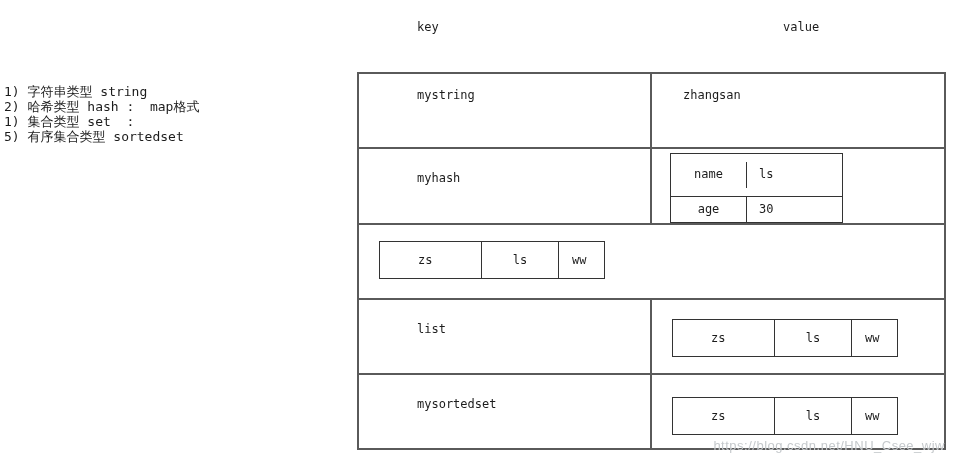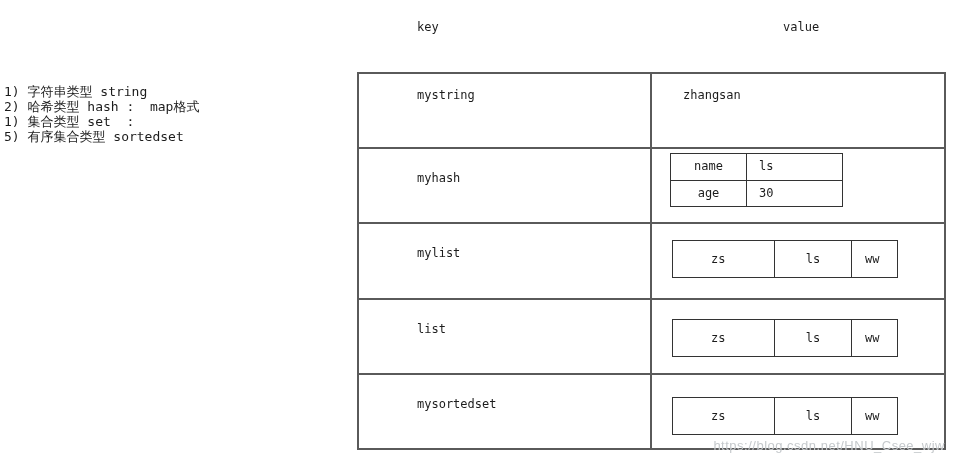--- a/index.html
+++ b/index.html
@@ -64,21 +64,21 @@
   .vcell { flex: 1; position: relative; }
   .plain { padding: 14px 0 0 31px; }
 
   
   .hash-table {
     margin: 4px 0 0 18px;
     width: 173px;
     border: 1px solid var(--inner_border);
     background: #ffffff;
   }
-  .hash-row { display: flex; height: 26px; line-height: 25px; }
+  .hash-row { display: flex; height: 26px; line-height: 25px; margin-top: 8px; }
   .hash-row + .hash-row { border-top: 1px solid var(--inner_border); }
   .hash-field {
     width: 76px;
     border-right: 1px solid var(--inner_border);
     text-align: center;
   }
   .hash-val { flex: 1; padding-left: 12px; }
 
   
   .list-table {
@@ -144,21 +144,20 @@
           </div>
           <div class="hash-row">
             <div class="hash-field">age</div>
             <div class="hash-val">30</div>
           </div>
         </div>
       </div>
     </div>
 
     <div class="row row-mylist">
-      <div class="kcell">mylist</div>
       <div class="vcell">
         <div class="list-table">
           <div class="lc lc-1">zs</div>
           <div class="lc lc-2">ls</div>
           <div class="lc lc-3">ww</div>
         </div>
       </div>
     </div>
 
     <div class="row row-myset">

